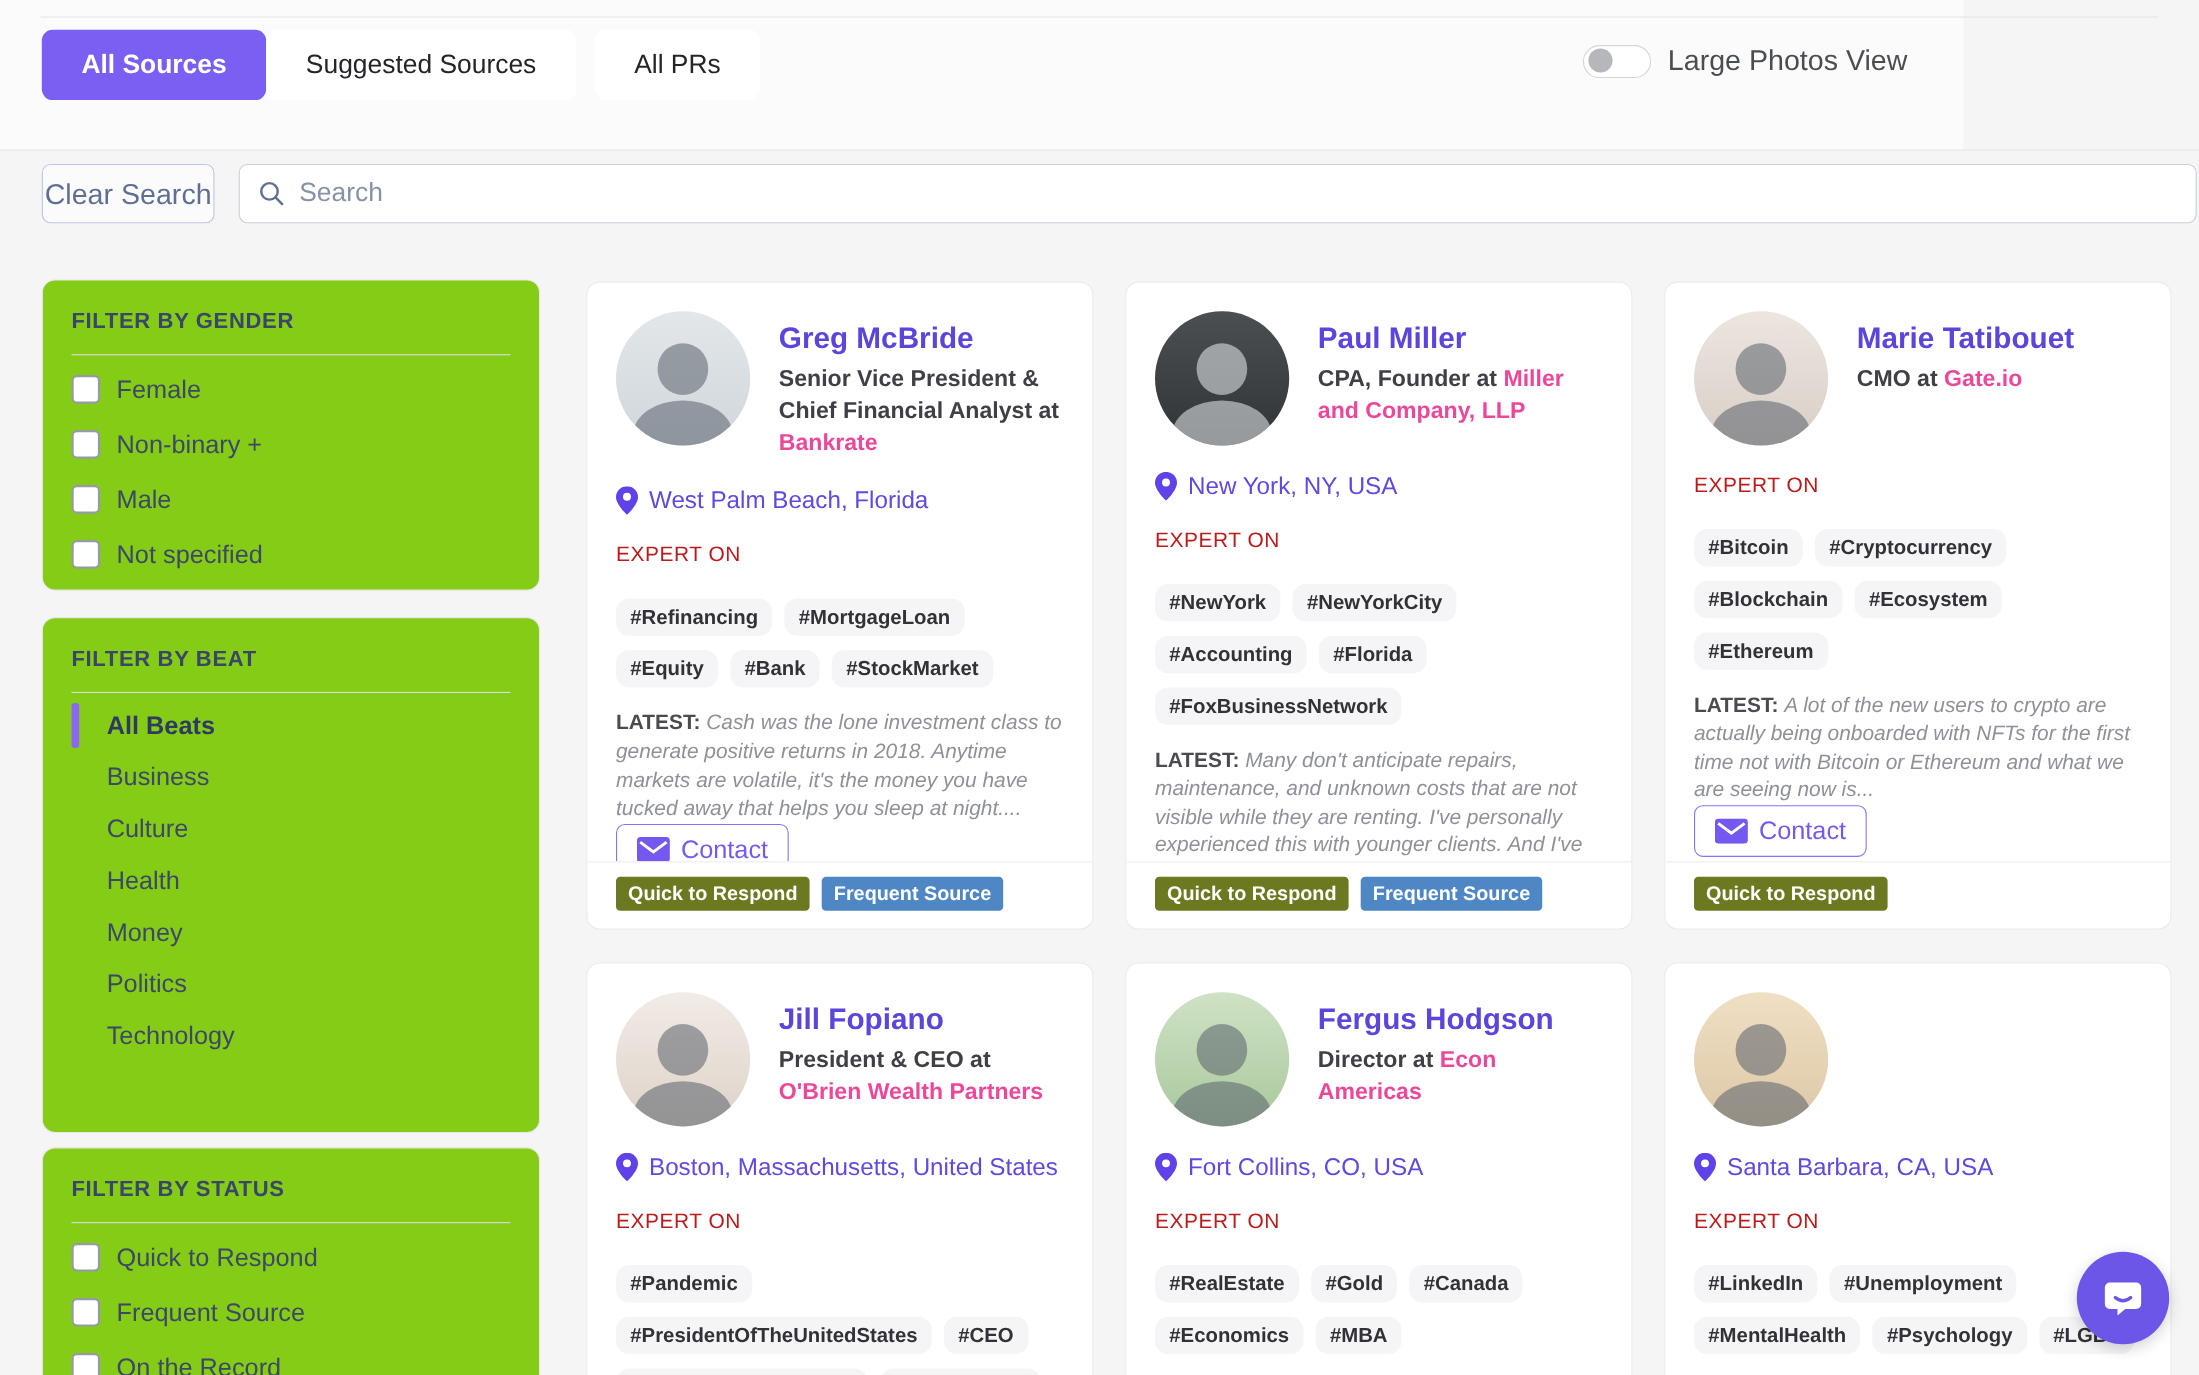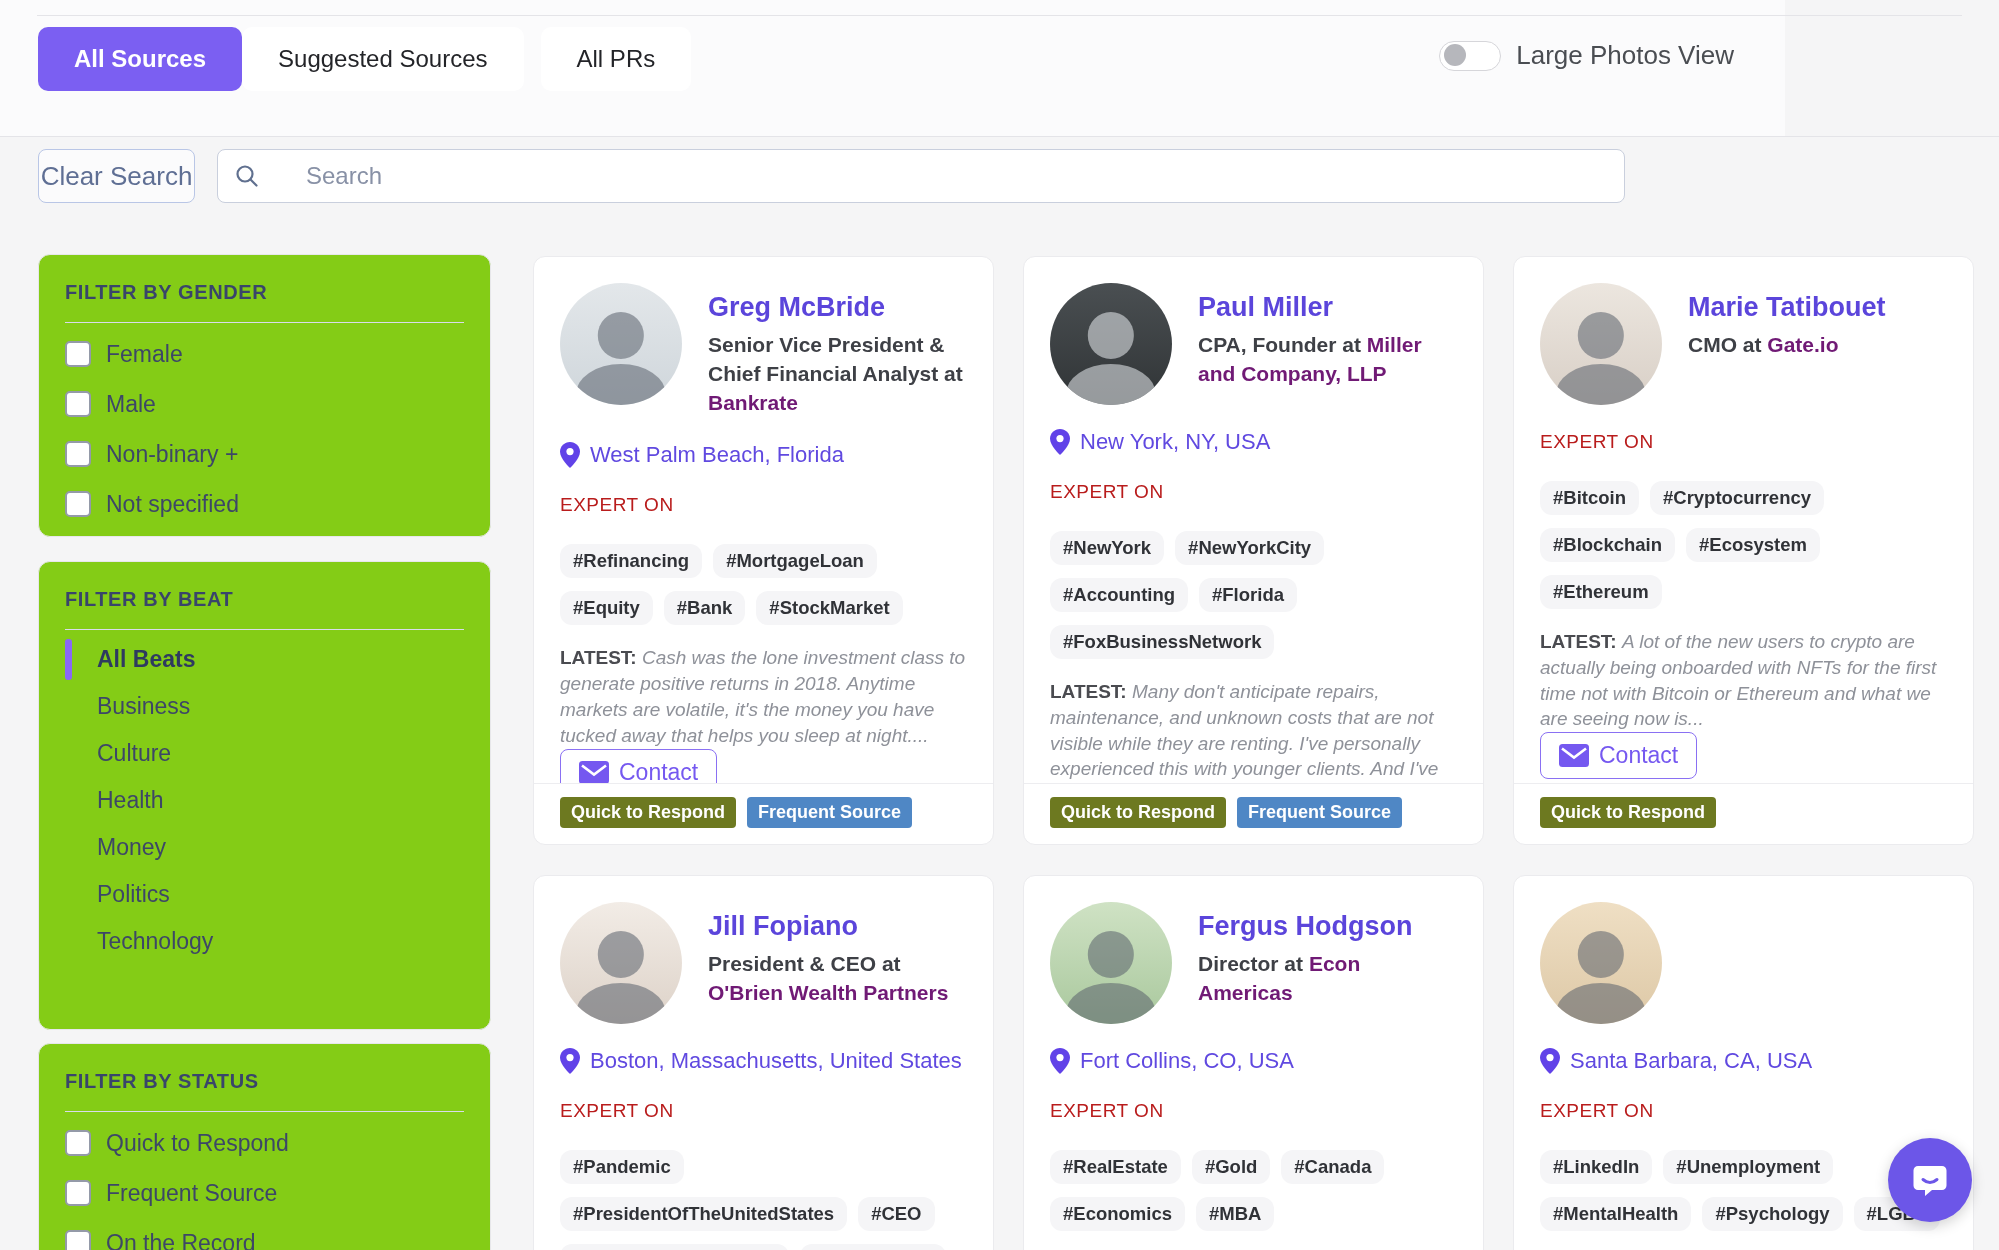--- a/index.html
+++ b/index.html
@@ -15,21 +15,21 @@
   .tab.active { background:#7b5ff2; color:#ffffff; font-weight:600; }
   .tab + .tab { margin-left:0; }
   .tab.gap { margin-left:17px; }
   .photos-toggle { position:absolute; right:51px; top:40px; display:flex; align-items:center; gap:15px; }
   .switch { width:62px; height:30px; border-radius:16px; background:#ffffff; border:1.5px solid #d6d6da; position:relative; cursor:pointer; }
   .knob { position:absolute; left:4px; top:2.5px; width:22px; height:22px; border-radius:50%; background:#b6b7bc; }
   .photos-label { font-size:26px; color:#4a4d52; }
 
   
   .clear-btn { position:absolute; left:38px; top:149px; width:157px; height:54px; background:#fbfbfc; border:1px solid #b9c6e6; border-radius:8px; color:#5f6f94; font-size:26px; cursor:pointer; font-family:inherit; }
-  .search-wrap { position:absolute; left:217px; top:149px; width:1408px; height:54px; background:#ffffff; border:1px solid #c9cfdd; border-radius:8px; display:flex; align-items:center; padding:0 16px;gap:34px; }
+  .search-wrap { position:absolute; left:217px; top:149px; width:1780px; height:54px; background:#ffffff; border:1px solid #c9cfdd; border-radius:8px; display:flex; align-items:center; padding:0 16px; }
   .search-wrap svg { flex:0 0 auto; }
   .search-input { border:none; outline:none; flex:1; margin-left:12px; font-size:24px; color:#3d4767; font-family:inherit; background:transparent; }
   .search-input::placeholder { color:#8891a6; }
 
   
   .sidebox { position:absolute; left:38px; width:453px; background:#84cc16; border:1px solid #e7e7ea; border-radius:12px; overflow:hidden; }
   .sidebox.gender { top:254px; height:283px; }
   .sidebox.beat   { top:561px; height:469px; }
   .sidebox.status { top:1043px; height:260px; }
   .side-title { font-size:20px; font-weight:700; letter-spacing:0.6px; color:#39456b; margin:26px 26px 0 26px; }
@@ -55,21 +55,21 @@
   .av3 { background:linear-gradient(180deg,#f2ece6 0%,#ddd2c8 100%); }
   .av4 { background:linear-gradient(180deg,#cfe2c4 0%,#a9c89d 100%); }
   .av5 { background:linear-gradient(180deg,#efdfc4 0%,#ddc8a6 100%); }
   .ph-head { position:absolute; left:50%; top:24%; width:38%; height:38%; transform:translateX(-50%); border-radius:50%; background:rgba(90,96,108,.55); }
   .av1 .ph-head { background:rgba(235,238,242,.55); }
   .ph-sh { position:absolute; left:50%; top:66%; width:74%; height:50%; transform:translateX(-50%); border-radius:50% 50% 0 0; background:rgba(90,96,108,.55); }
   .av1 .ph-sh { background:rgba(235,238,242,.55); }
   .head-text { padding-top:8px; }
   .src-name { font-size:27px; font-weight:700; color:#5b45db; line-height:1.2; cursor:pointer; }
   .src-title { margin-top:8px; font-size:21px; font-weight:700; color:#3e4046; line-height:1.38; }
-  .org { color:#701a75; cursor:pointer; text-decoration:none; }
+  .org { color:#ec4899; cursor:pointer; text-decoration:none; }
   .loc { margin-top:24px; display:flex; align-items:center; gap:10px; font-size:22px; color:#6049e0; cursor:pointer; }
   .expert-on { margin-top:26px; font-size:19px; letter-spacing:0.5px; color:#b91c1c; }
   .tags { margin-top:28px; display:flex; flex-wrap:wrap; gap:13px 11px; }
   .tag { background:#f5f5f7; border-radius:12px; padding:6px 13px; font-size:18.5px; font-weight:700; color:#303237; cursor:pointer; white-space:nowrap; }
   .latest { margin-top:20px; font-size:19px; line-height:1.36; color:#8e9199; }
   .latest b { color:#4a4b50; font-style:normal; }
   .latest i { font-style:italic; }
   .contact-btn { margin-top:auto; margin-bottom:18px; align-self:flex-start; display:flex; align-items:center; gap:10px; background:#ffffff; border:1.5px solid #8a70f3; border-radius:8px; padding:9px 18px; font-size:23px; color:#7558f0; cursor:pointer; font-family:inherit; }
   .card-footer { border-top:1px solid #ededf0; padding:13px 26px 16px 26px; display:flex; gap:11px; }
   .badge { border-radius:4px; padding:5px 11px; font-size:18px; font-weight:700; color:#ffffff; white-space:nowrap; }
@@ -109,25 +109,25 @@
 
 <div class="sidebox gender">
   <div class="side-title">FILTER BY GENDER</div>
   <div class="side-rule"></div>
   <div class="optrow">
       <span class="cb"></span>
       <span>Female</span>
     </div>
   <div class="optrow">
       <span class="cb"></span>
+      <span>Non-binary +</span>
+    </div>
+  <div class="optrow">
+      <span class="cb"></span>
       <span>Male</span>
-    </div>
-  <div class="optrow">
-      <span class="cb"></span>
-      <span>Non-binary +</span>
     </div>
   <div class="optrow">
       <span class="cb"></span>
       <span>Not specified</span>
     </div>
 </div>
 
 <div class="sidebox beat">
   <div class="side-title">FILTER BY BEAT</div>
   <div class="side-rule"></div>

